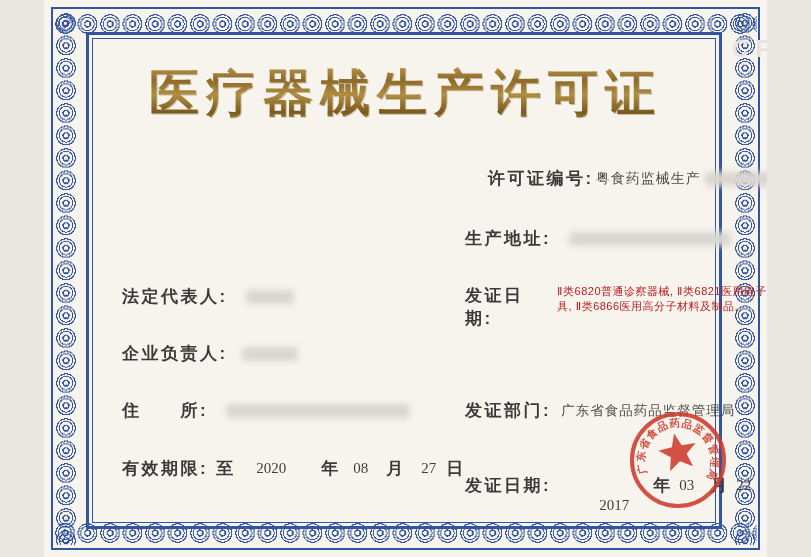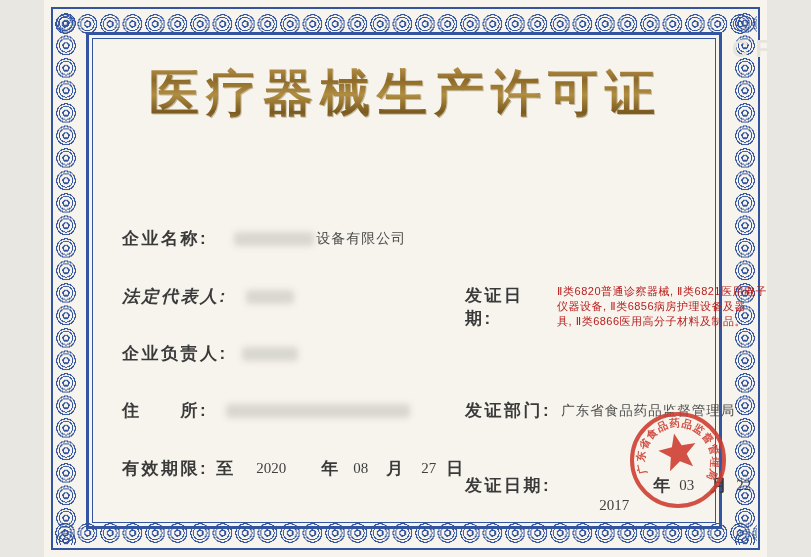--- a/index.html
+++ b/index.html
@@ -76,38 +76,41 @@
   <div class="band band-h band-bottom"></div>
   <div class="band band-v band-left"></div>
   <div class="band band-v band-right"></div>
   <div class="frame-inner"></div>
   <div class="frame-inner-thin"></div>
 
   <div class="watermark">CFDA</div>
 
   <div class="title">医疗器械生产许可证</div>
 
-
-  <div class="row" style="left:78px;top:227px;">
-    <span class="label">企业名称:</span>
-    <span class="blur-block" style="width:80px;margin-left:26px;"></span>
-    <span class="value-sm" style="margin-left:2px;">设备有限公司</span>
+  <div class="row" style="left:444px;top:167px;">
+    <span class="label">许可证编号:</span>
+    <span class="value-sm" style="margin-left:2px;">粤食药监械生产</span>
+    <span class="blur-block" style="width:96px;margin-left:4px;"></span>
   </div>
 
 
-  <div class="row" style="left:78px;top:285px;font-style:italic;">
+  <div class="row" style="left:421px;top:227px;">
+    <span class="label">生产地址:</span>
+    <span class="blur-block" style="width:162px;margin-left:18px;"></span>
+  </div>
+
+  <div class="row" style="left:78px;top:285px;">
     <span class="label">法定代表人:</span>
     <span class="blur-block" style="width:48px;margin-left:18px;"></span>
   </div>
 
   <div class="scope-block">
     <span class="label">发证日期:</span>
     <span class="scope-lines">
       <div>Ⅱ类6820普通诊察器械, Ⅱ类6821医用电子</div>
-      <div>仪器设备, Ⅱ类6856病房护理设备及器</div>
       <div>具, Ⅱ类6866医用高分子材料及制品。</div>
     </span>
   </div>
 
   <div class="row" style="left:78px;top:342px;">
     <span class="label">企业负责人:</span>
     <span class="blur-block" style="width:56px;margin-left:14px;"></span>
   </div>
 
   <div class="row" style="left:78px;top:399px;text-align:center;">

